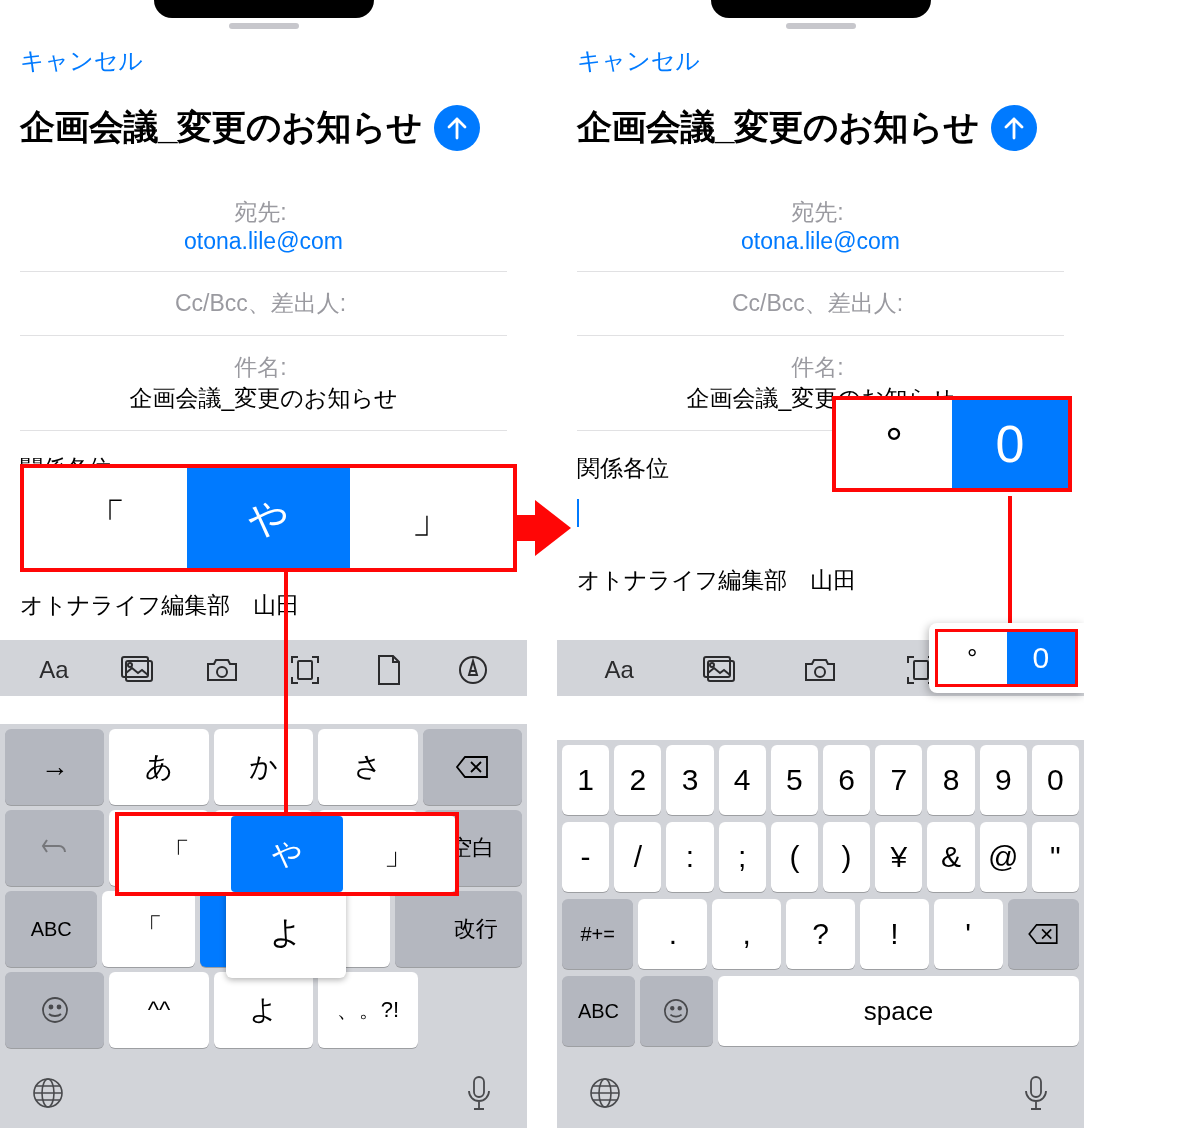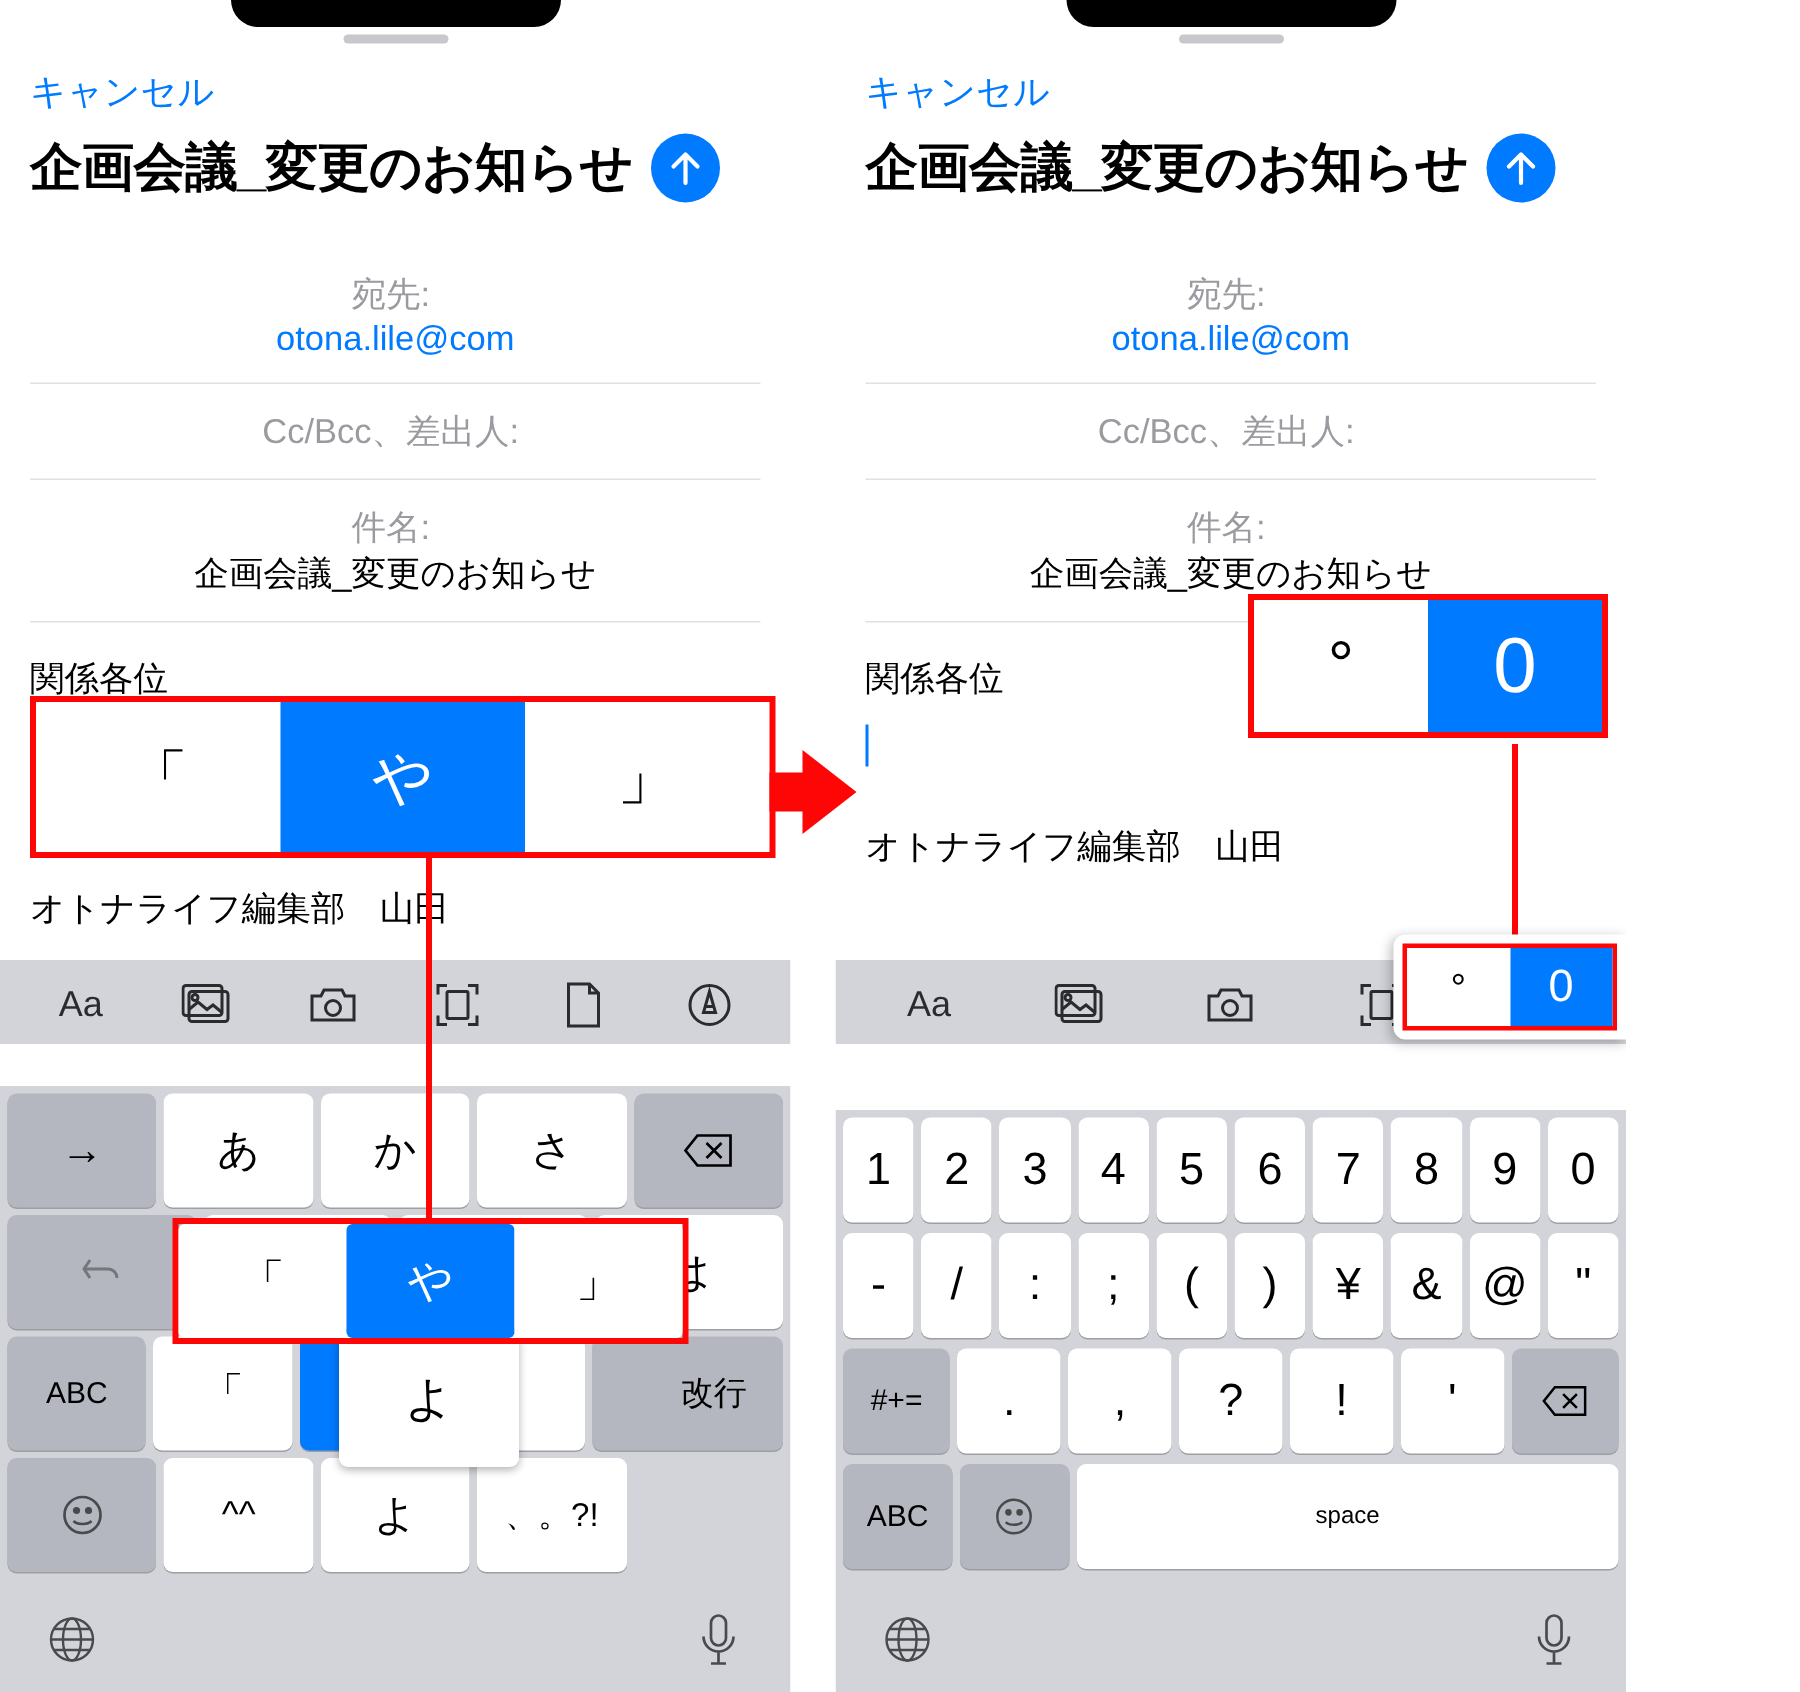--- a/index.html
+++ b/index.html
@@ -3,21 +3,21 @@
 <meta charset="utf-8">
 <style>
 * { box-sizing: border-box; margin: 0; padding: 0; }
 body { font-family: -apple-system, "Hiragino Sans", sans-serif; background: #fff; width: 1200px; height: 1128px; }
 .container { display: flex; width: 1084px; height: 1128px; position: relative; }
 .phone { width: 585px; height: 1128px; background: #fff; position: relative; overflow: hidden; }
 .phone.left { margin-right: 30px; }
 .notch { position: absolute; top: 0; left: 50%; transform: translateX(-50%); width: 220px; height: 18px; background: #000; border-radius: 0 0 22px 22px; z-index: 10; }
 .handle { position: absolute; top: 23px; left: 50%; transform: translateX(-50%); width: 70px; height: 6px; background: #c7c7cc; border-radius: 3px; }
 .cancel { position: absolute; top: 45px; left: 20px; color: #007aff; font-size: 24px; }
-.content { position: absolute; top: 74px; left: 0; right: 0; padding: 0 20px; }
+.content { position: absolute; top: 90px; left: 0; right: 0; padding: 0 20px; }
 .title-row { display: flex; align-items: center; justify-content: flex-start; margin-top: 14px; margin-bottom: 30px; }
 .title { font-size: 35px; font-weight: 700; letter-spacing: -0.5px; }
 .send-btn { width: 46px; height: 46px; border-radius: 50%; background: #007aff; display: flex; align-items: center; justify-content: center; color: #fff; font-size: 28px; margin-left: 12px; flex-shrink: 0; }
 .field-row { padding: 16px 0; border-bottom: 1px solid #e1e1e3; display: flex; align-items: center; font-size: 23px; color: #9a9aa0; flex-direction: column; }
 .field-row .label { color: #9a9aa0; margin-right: 6px; }
 .field-row .value-blue { color: #007aff; }
 .field-row .value-black { color: #000; }
 .body-area { padding-top: 18px; font-size: 23px; color: #000; line-height: 1.7; }
 .cursor { display: inline-block; width: 2px; height: 28px; background: #007aff; vertical-align: middle; }
 
@@ -53,21 +53,21 @@
 .zero-popup-small .inner { width: 100%; height: 100%; border: 3px solid #ff0606; display: flex; }
 .zero-popup-small .half { flex: 1; display: flex; align-items: center; justify-content: center; font-size: 26px; background: #fff; }
 .zero-popup-small .half.active { background: #007aff; color: #fff; font-size: 30px; }
 .zero-line { position: absolute; top: 496px; right: 72px; width: 4px; height: 130px; background: #ff0606; z-index: 14; }
 
 
 .kb-num { position: absolute; left: 0; right: 0; bottom: 70px; background: #d2d4d9; padding: 5px; }
 .kb-num .kb-row { display: flex; gap: 5px; margin-bottom: 7px; }
 .kb-num .key { flex: 1; height: 70px; background: #fff; border-radius: 6px; display: flex; align-items: center; justify-content: center; font-size: 30px; color: #000; box-shadow: 0 1px 0 rgba(0,0,0,0.25); }
 .kb-num .key.gray { background: #b4b7bf; }
-.kb-num .key.space { flex: 5.2; font-size: 16px; }
+.kb-num .key.space { flex: 5.2; font-size: 26px; }
 .kb-num .key.abc { flex: 1.05; font-size: 20px; }
 .kb-num .key.ret { flex: 1.6; font-size: 22px; }
 
 
 .kb-bottom { position: absolute; left: 0; right: 0; bottom: 0; height: 70px; background: #d2d4d9; display: flex; align-items: center; justify-content: space-between; padding: 0 28px; }
 .globe, .mic { width: 40px; height: 40px; display: flex; align-items: center; justify-content: center; color: #494a4d; }
 
 
 .arrow-between { position: absolute; left: 535px; top: 500px; z-index: 30; }
 .arrow-shape { width: 0; height: 0; border-top: 28px solid transparent; border-bottom: 28px solid transparent; border-left: 36px solid #ff0606; position: relative; }
@@ -167,20 +167,21 @@
       </div>
       <div class="kb-row">
         <div class="key gray">
             <svg width="28" height="24" viewBox="0 0 28 24" fill="none" stroke="#76777b" stroke-width="2">
               <path d="M6 4l-4 6 4 6 M2 10h16a6 6 0 016 6"></path>
             </svg>
           </div>
         <div class="key">た</div>
         <div class="key">ゆ</div>
         <div class="key">は</div>
+        <div class="key gray" style="font-size:22px;">空白</div>
       </div>
       <div class="kb-row">
         <div class="key gray" style="font-size:20px;">ABC</div>
         <div class="key">「</div>
         <div class="key" style="background:#007aff;color:#fff;">や</div>
         <div class="key">」</div>
         <div class="key gray" style="font-size:22px;padding-left:35px;">改行</div>
       </div>
       <div class="kb-row">
         <div class="key gray">

